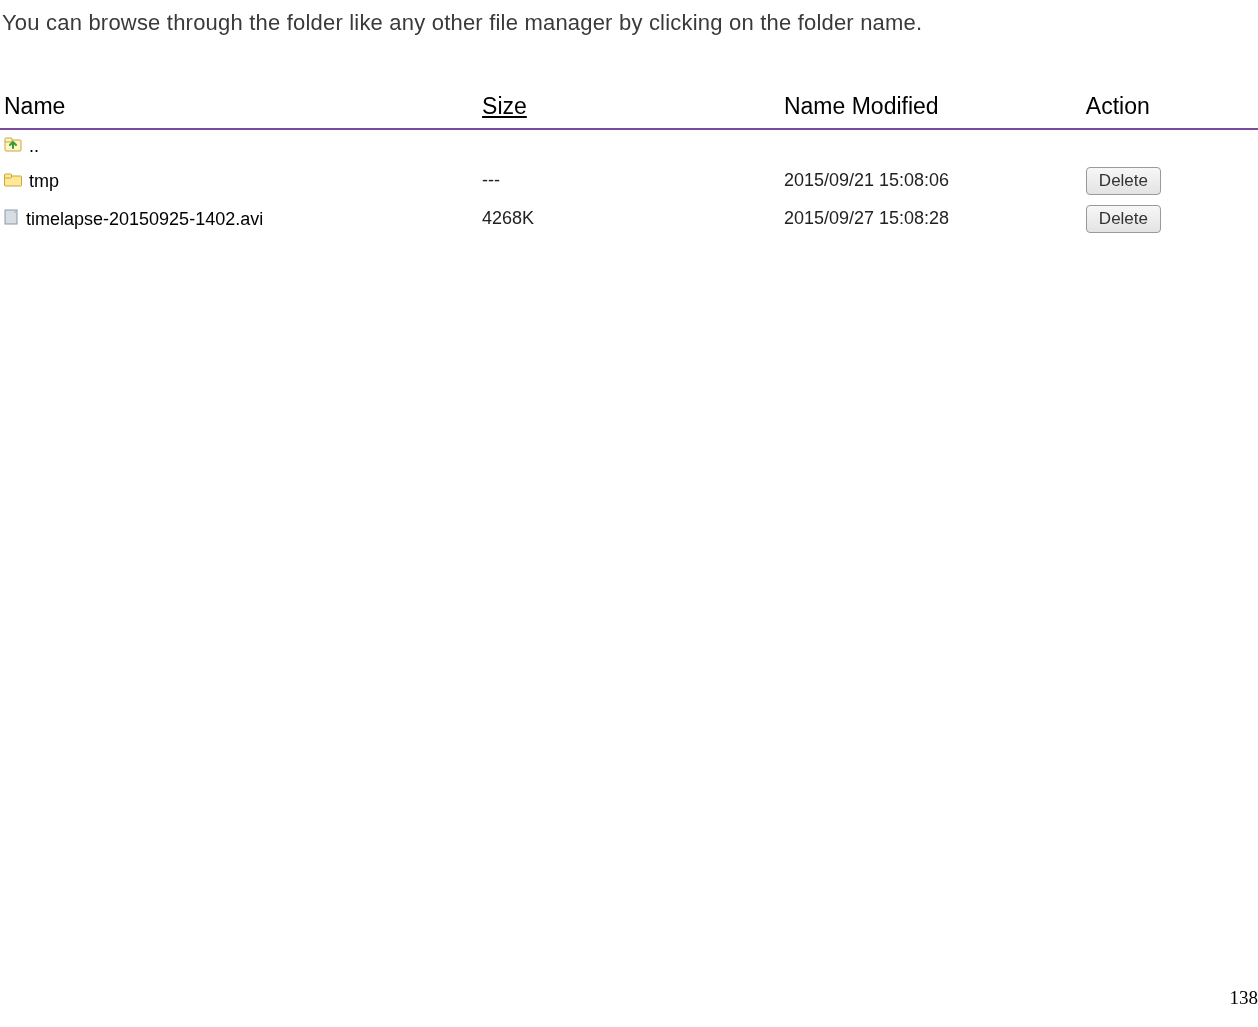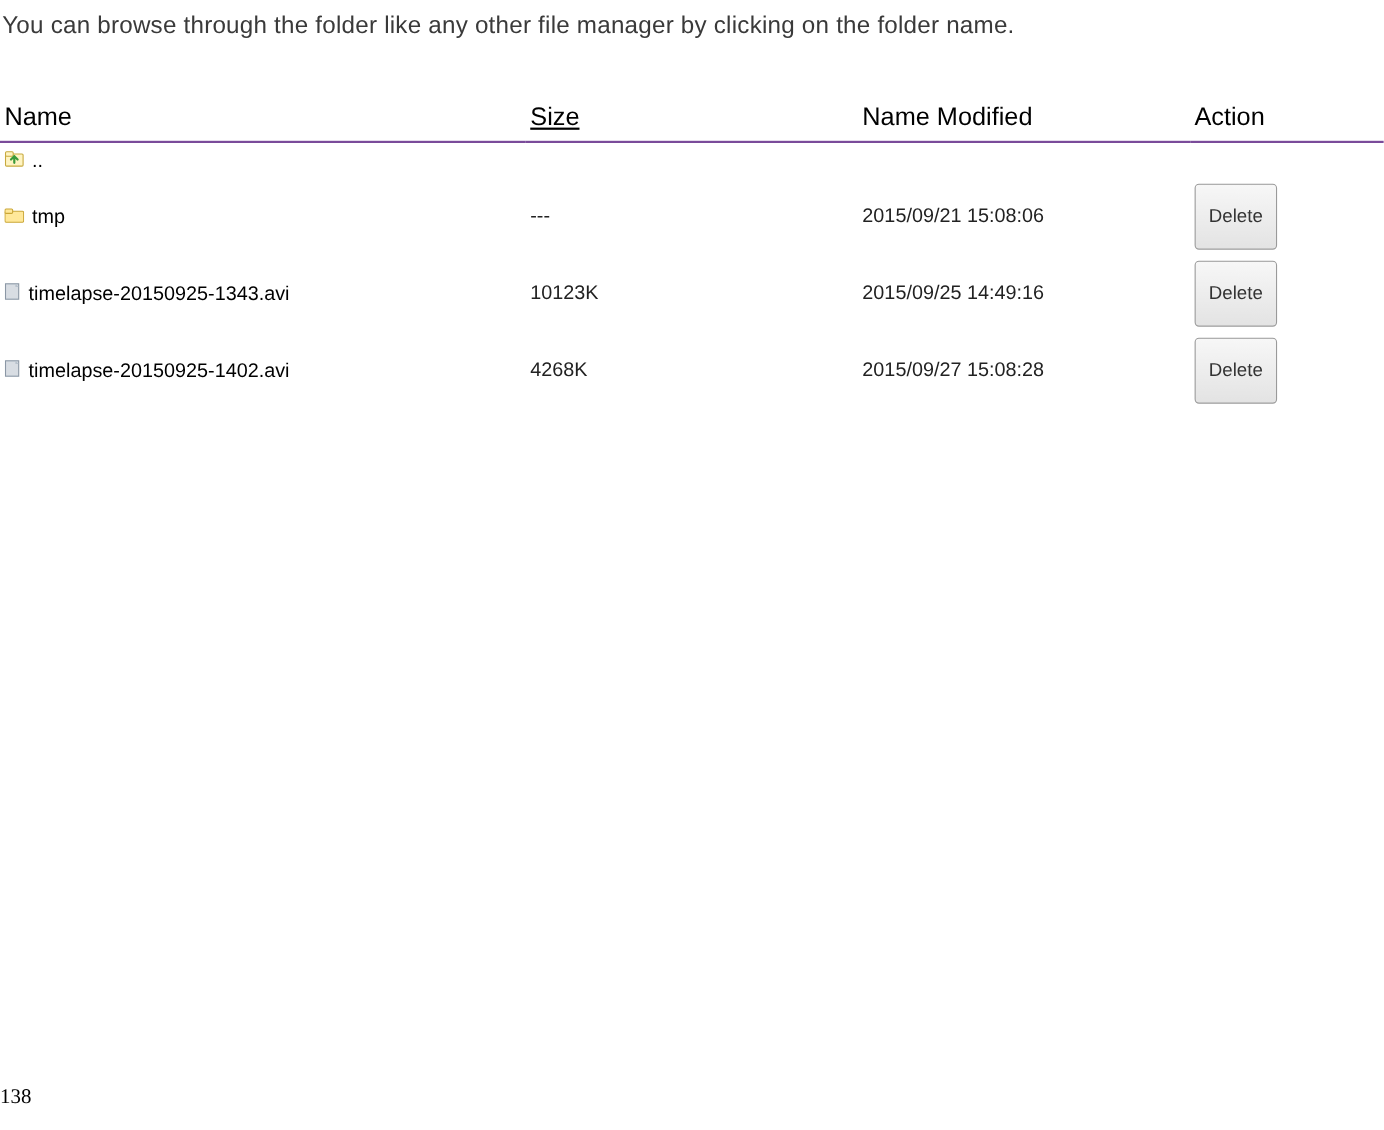--- a/index.html
+++ b/index.html
@@ -54,29 +54,29 @@
       cursor: pointer;
       vertical-align: middle;
     }
     .delete-btn {
       font-family: Arial, Helvetica, sans-serif;
       font-size: 17px;
       color: #333;
       background: linear-gradient(#f7f7f7, #e3e3e3);
       border: 1px solid #9a9a9a;
       border-radius: 4px;
-      padding: 19px 12px;
+      padding: 3px 12px;
       cursor: pointer;
     }
     .page-number {
       position: absolute;
       bottom: 18px;
       left: 0;
       right: 0;
-      text-align: left;
+      text-align: right;
       font-family: "Times New Roman", Times, serif;
       font-size: 19px;
       color: #000;
     }
   </style>
 </head>
 <body>
 
 <div class="intro-text">
   <div>You can browse through the folder like any other file manager by clicking on the folder name.</div>
@@ -113,34 +113,20 @@
             <rect x="0.5" y="1" width="7" height="4" rx="1" fill="#ffe89a" stroke="#caa637"></rect>
           </svg>
         </span>
         <a class="link-name">tmp</a>
       </td>
       <td>---</td>
       <td>2015/09/21 15:08:06</td>
       <td><button class="delete-btn">Delete</button></td>
     </tr>
 
-    <tr>
-      <td>
-        <span class="icon">
-          <svg width="15" height="16" viewBox="0 0 15 16">
-            <rect x="1" y="1" width="12" height="14" fill="#d8dde3" stroke="#8b97a5"></rect>
-            <polygon points="10,1 13,4 10,4" fill="#b8c2cc"></polygon>
-          </svg>
-        </span>
-        <a class="link-name">timelapse-20150925-1343.avi</a>
-      </td>
-      <td>10123K</td>
-      <td>2015/09/25 14:49:16</td>
-      <td><button class="delete-btn">Delete</button></td>
-    </tr>
 
     <tr>
       <td>
         <span class="icon">
           <svg width="15" height="16" viewBox="0 0 15 16">
             <rect x="1" y="1" width="12" height="14" fill="#d8dde3" stroke="#8b97a5"></rect>
             <polygon points="10,1 13,4 10,4" fill="#b8c2cc"></polygon>
           </svg>
         </span>
         <a class="link-name">timelapse-20150925-1402.avi</a>

